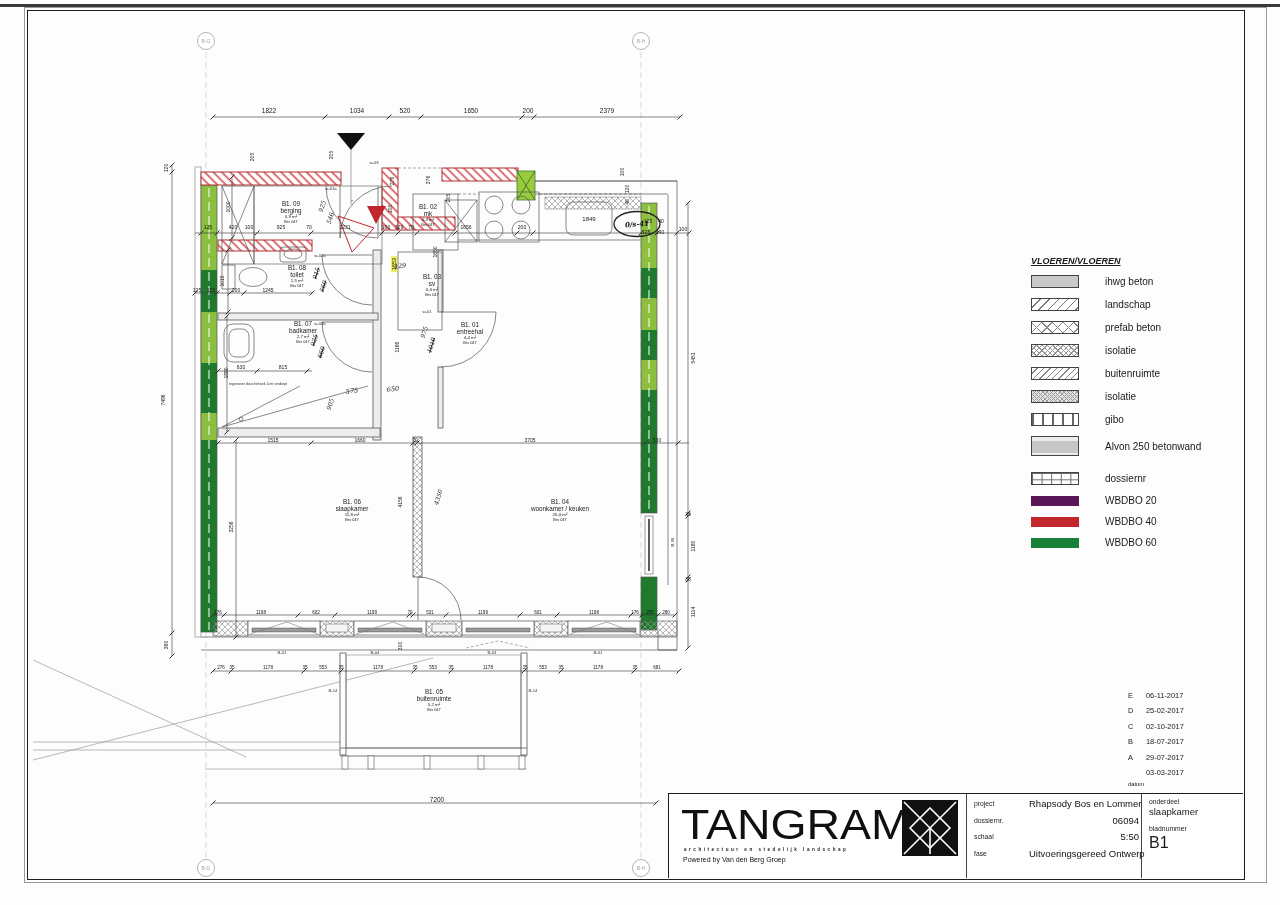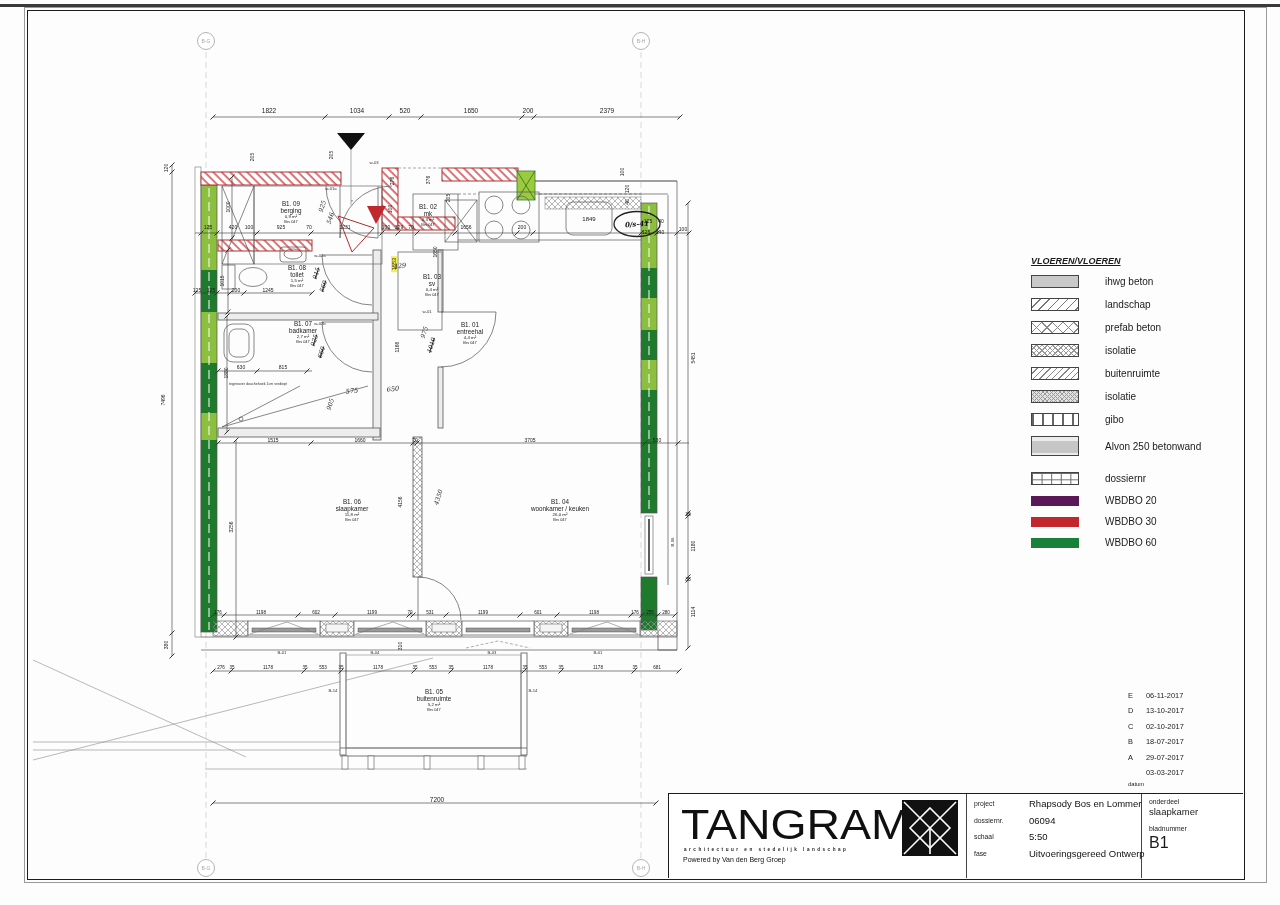--- a/index.html
+++ b/index.html
@@ -62,21 +62,21 @@
   .rev-footer{font-size:5.8px;margin-top:1px;color:#222;}
 
   
   .tblock{position:absolute;left:668px;top:793px;width:575px;height:85px;border-top:1.4px solid #1c1c1c;border-left:1.4px solid #1c1c1c;box-sizing:border-box;background:#fff;}
   .tb-div{position:absolute;top:0;bottom:0;width:1px;background:#444;}
   .logo-text{position:absolute;left:12px;top:6px;font-size:43px;letter-spacing:0px;font-weight:400;color:#101010;transform:scaleX(1.08);transform-origin:left;}
   .logo-tag{position:absolute;left:15px;top:53px;font-size:4.6px;font-weight:bold;letter-spacing:2.5px;color:#222;}
   .logo-pow{position:absolute;left:14px;top:62px;font-size:7px;color:#111;}
   .logo-sq{position:absolute;left:232px;top:5px;}
   .tb-fields{position:absolute;left:305px;top:4px;width:165px;}
-  .tb-row{display:flex;margin-bottom:5.5px;}
+  .tb-row{display:flex;margin-bottom:5.5px;justify-content:space-between;}
   .tb-row .fl{width:55px;flex:none;font-size:6.8px;color:#222;padding-top:2px;}
   .tb-row .fv{font-size:9.5px;color:#111;white-space:nowrap;}
   .tb-right{position:absolute;left:480px;top:4px;width:92px;}
   .tb-right .fl{font-size:6.8px;color:#222;}
   .ond-v{font-size:9.5px;margin:1px 0 8px 0;}
   .blad-v{font-size:16px;margin-top:2px;}
 </style>
 </head>
 <body>
 
@@ -409,38 +409,38 @@
         <div class="lrow gap-top">
           <div class="sw p-tiles"></div>
           <span>dossiernr</span>
         </div>
         <div class="lrow">
           <div class="sw p-bar" style="background: rgb(90, 23, 88);"></div>
           <span>WBDBO 20</span>
         </div>
         <div class="lrow">
           <div class="sw p-bar" style="background: rgb(193, 39, 45);"></div>
-          <span>WBDBO 30</span>
+          <span>WBDBO 40</span>
         </div>
         <div class="lrow">
           <div class="sw p-bar" style="background: rgb(24, 128, 56);"></div>
           <span>WBDBO 60</span>
         </div>
       </div>
   </div>
 
   <div class="revs">
     <div id="rev-rows">
         <div class="rrow">
           <div class="rl">E</div>
           <div class="rd">06-11-2017</div>
         </div>
         <div class="rrow">
           <div class="rl">D</div>
-          <div class="rd">13-10-2017</div>
+          <div class="rd">25-02-2017</div>
         </div>
         <div class="rrow">
           <div class="rl">C</div>
           <div class="rd">02-10-2017</div>
         </div>
         <div class="rrow">
           <div class="rl">B</div>
           <div class="rd">18-07-2017</div>
         </div>
         <div class="rrow">

